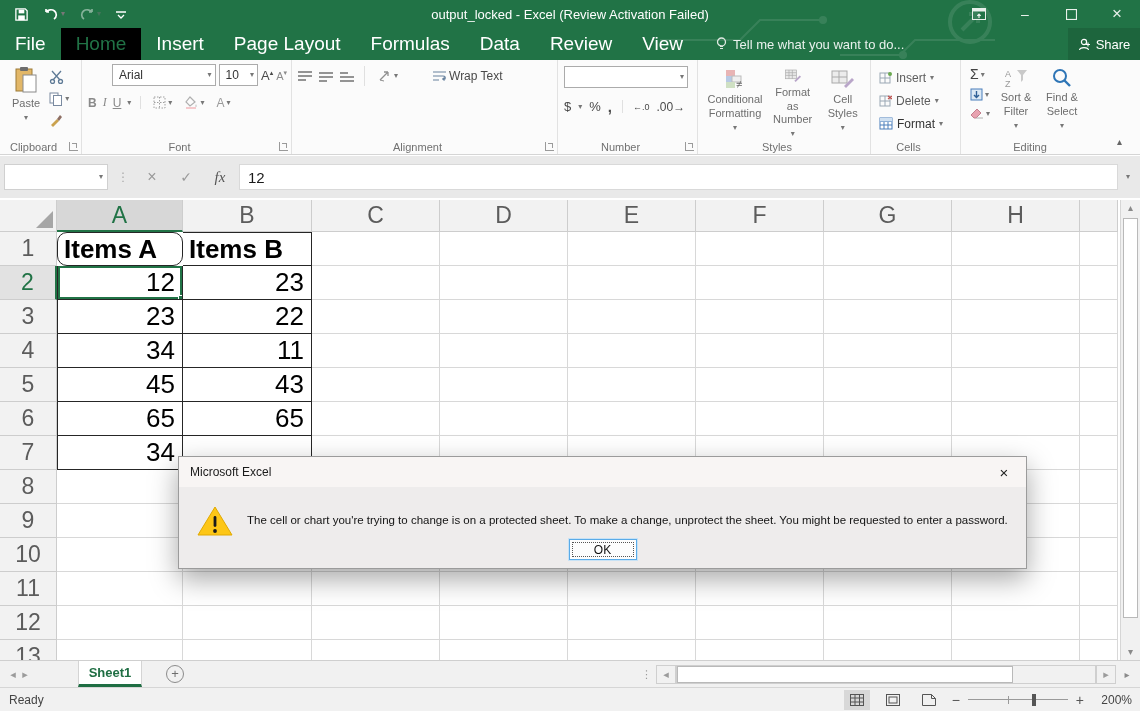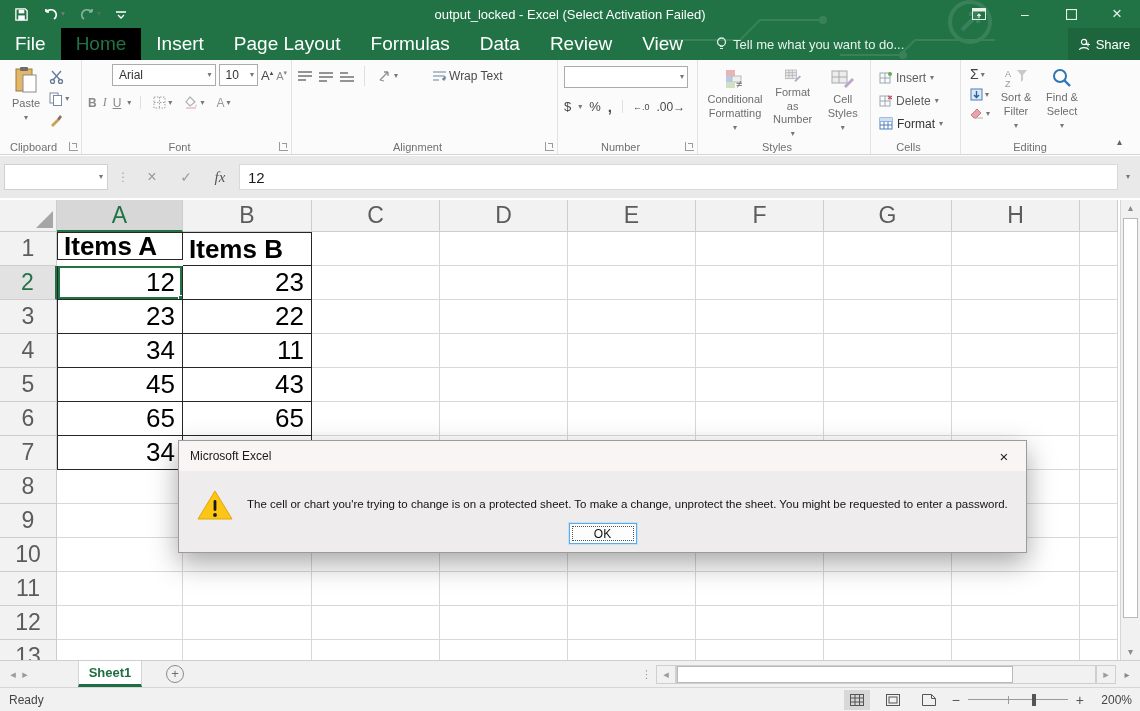--- a/index.html
+++ b/index.html
@@ -88,21 +88,21 @@
   .viewbtn.active { background:#d8d8d8; }
   #zoomslider { display:flex; align-items:center; gap:8px; }
   #ztrack { position:relative; width:100px; height:12px; }
   #ztrack .line { position:absolute; left:0; right:0; top:5px; height:1px; background:#9a9a9a; }
   #ztrack .notch { position:absolute; left:40px; top:2px; width:1px; height:8px; background:#9a9a9a; }
   #zhandle { position:absolute; left:64px; top:0; width:4px; height:12px; background:#555; }
   .zbtn { font-size:14px; color:#555; }
   #zoom-pct { width:38px; text-align:right; }
 
   
-  #dialog { position:absolute; left:178px; top:440px; width:849px; height:113px; background:#eeecec; border:1px solid #9b9b9b; box-shadow:0 10px 26px rgba(0,0,0,.35); z-index:60; }
+  #dialog { position:absolute; left:178px; top:456px; width:849px; height:113px; background:#eeecec; border:1px solid #9b9b9b; box-shadow:0 10px 26px rgba(0,0,0,.35); z-index:60; }
   #dialog-title { height:30px; background:#f8f5f4; display:flex; align-items:center; padding-left:11px; font-size:12px; color:#1a1a1a; }
   #dialog-close { position:absolute; right:10px; top:4px; width:24px; height:22px; display:flex; align-items:center; justify-content:center; font-size:15px; color:#222; }
   #dialog-body { display:flex; align-items:flex-start; gap:14px; padding:18px 16px 0 18px; }
   #dialog-msg { font-size:11.5px; color:#131313; padding-top:9px; }
   #dialog-ok { position:absolute; left:50%; transform:translateX(-50%); bottom:8px; width:68px; height:21px; background:#fdfdfd; border:1px solid #5aabe8; box-shadow:0 0 0 1px #c8e2f5; font-size:12px; color:#111; display:flex; align-items:center; justify-content:center; }
   #dialog-ok .inner { outline:1px dotted #555; outline-offset:-3px; position:absolute; inset:0; display:flex; align-items:center; justify-content:center; }
   svg { display:block; }
 </style>
 </head>
 <body>
@@ -127,21 +127,21 @@
           <path d="M13 4 L13 1 M13 4 L10 4 M13 4 C11 1.5 7 1 4.5 3 C2 5 2 9 5 11" fill="none" stroke="#fff" stroke-width="1.7"></path>
         </svg>
       <span class="caret">▾</span>
     </span>
     <span class="qat-btn">
       <svg width="12" height="12" viewBox="0 0 12 12">
           <path d="M1 4h10M3 7l3 3 3-3" fill="none" stroke="#fff" stroke-width="1.3"></path>
         </svg>
     </span>
   </div>
-  <div id="window-title">output_locked - Excel (Select Activation Failed)</div>
+  <div id="window-title">output_locked - Excel (Review Activation Failed)</div>
   <svg class="deco" viewBox="0 0 420 60">
     <circle cx="310" cy="22" r="20" fill="none" stroke="#fff" stroke-width="4"></circle>
     <path d="M302 30 L318 14 M318 14 h-9 M318 14 v9" stroke="#fff" stroke-width="4" fill="none"></path>
     <path d="M0 40 h80 l20 -20 h60 M180 55 h60 l15 -15 h80" stroke="#fff" stroke-width="2" fill="none"></path>
     <circle cx="163" cy="20" r="4" fill="#fff"></circle>
       <circle cx="243" cy="55" r="4" fill="#fff"></circle>
   </svg>
   <div id="win-controls">
     <span class="win-btn">
       <svg width="14" height="12" viewBox="0 0 14 12">
@@ -483,21 +483,21 @@
       <div class="hcell" style="width: 128px; height: 32px;">C</div>
       <div class="hcell" style="width: 128px; height: 32px;">D</div>
       <div class="hcell" style="width: 128px; height: 32px;">E</div>
       <div class="hcell" style="width: 128px; height: 32px;">F</div>
       <div class="hcell" style="width: 128px; height: 32px;">G</div>
       <div class="hcell" style="width: 128px; height: 32px;">H</div>
       <div class="hcell" style="width: 38px; height: 32px;"></div>
     </div>
     <div class="g-row">
       <div class="hcell" style="width: 57px; height: 34px;">1</div>
-      <div class="cell tbl tbl-t tbl-l hdr" style="width: 126px; height: 28px;">
+      <div class="cell tbl tbl-t tbl-l hdr" style="width: 126px; height: 34px; border-radius: 10px;">
         <span>Items A</span>
       </div>
       <div class="cell tbl tbl-t hdr" style="width: 129px; height: 34px;">
         <span>Items B</span>
       </div>
       <div class="cell" style="width: 128px; height: 34px;"></div>
       <div class="cell" style="width: 128px; height: 34px;"></div>
       <div class="cell" style="width: 128px; height: 34px;"></div>
       <div class="cell" style="width: 128px; height: 34px;"></div>
       <div class="cell" style="width: 128px; height: 34px;"></div>

